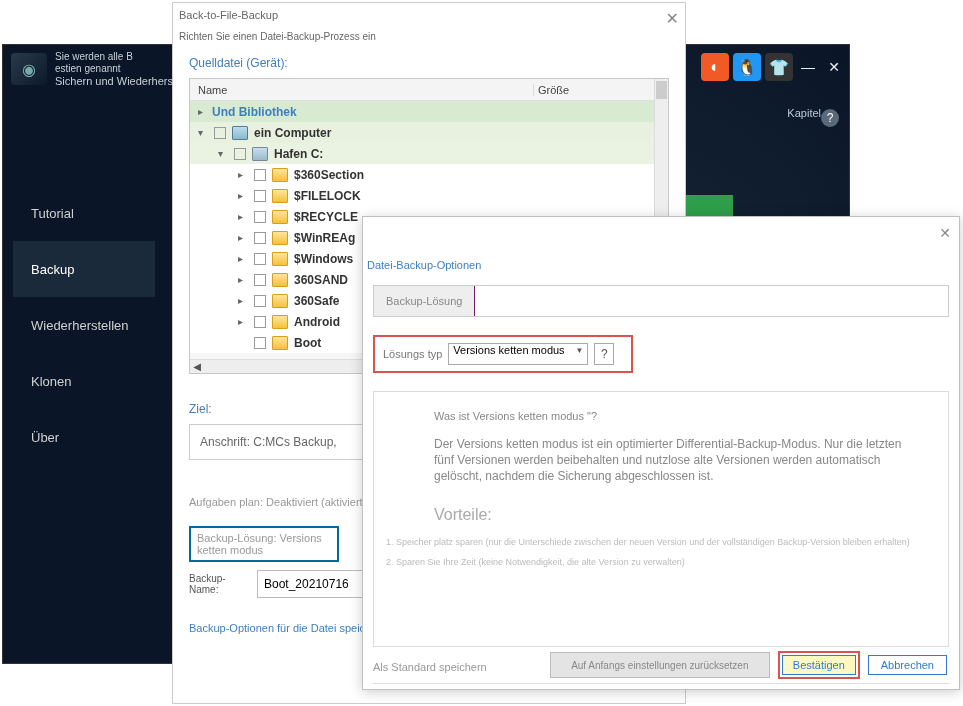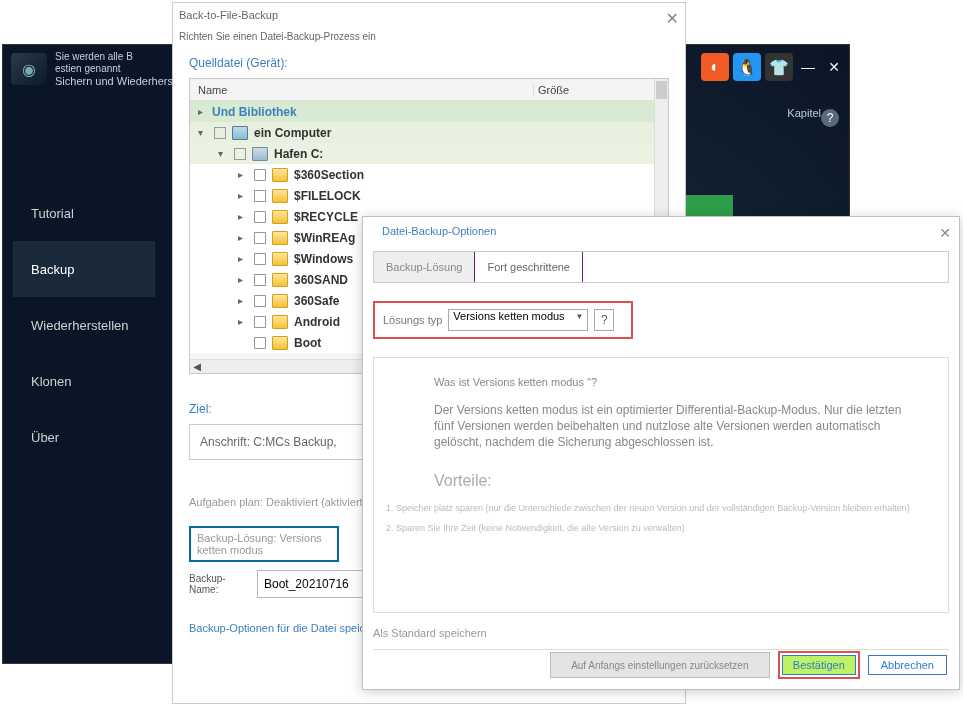--- a/index.html
+++ b/index.html
@@ -67,41 +67,41 @@
 .dlg1-sol { margin-top:18px; border:2px solid #0369a1; padding:4px 6px; font-size:11px; color:#999; width:150px; line-height:12px; }
 .dlg1-name-row { display:flex; align-items:center; margin-top:8px; gap:6px; }
 .dlg1-name-lbl { font-size:10px; color:#555; width:62px; line-height:11px; }
 .dlg1-name-in { height:28px; border:1px solid #bbb; padding:0 6px; font-size:12px; width:120px; }
 .dlg1-opts { margin-top:24px; font-size:11px; color:#3d7fbf; }
 .dlg1-btns { position:absolute; bottom:16px; right:24px; display:flex; gap:14px; }
 .dlg1-btn { height:24px; border:1px solid #2e7bd1; padding:0 14px; font-size:11px; color:#2e7bd1; background:#fff; display:flex; align-items:center; }
 
 
 .dlg2 { position:absolute; left:362px; top:216px; width:598px; height:474px; background:#fff; border:1px solid #c0c0c0; box-shadow:0 2px 12px rgba(0,0,0,.2); }
-.dlg2-title { padding:8px 19px; font-size:11px; color:#3d7fbf; }
+.dlg2-title { padding:8px 4px; font-size:11px; color:#3d7fbf;margin-top:34px; }
 .dlg2-close { position:absolute; right:8px; top:8px; font-size:14px; color:#888; }
 .dlg2-tabs { border:1px solid #ccc; margin:6px 10px 0 10px; height:32px; display:flex; }
 .tab { padding:0 12px; font-size:11px; color:#666; display:flex; align-items:center; border-right:1px solid #701a75; }
 .tab.sel { background:#eee; color:#888; }
 .dlg2-row { margin:18px 10px 0 10px; border:2px solid #d9534f; padding:6px 8px; display:flex; align-items:center; gap:6px; width:260px; }
 .dlg2-row-lbl { font-size:11px; color:#777; }
 .dlg2-sel { border:1px solid #aaa; height:22px; font-size:11px; padding:0 18px 8px 4px; position:relative; background:#fff; display:flex; align-items:center; width:140px; }
 .dlg2-sel:after { content:"▼"; position:absolute; right:4px; font-size:8px; color:#555; }
 .dlg2-help { width:20px; height:22px; border:1px solid #aaa; display:flex; align-items:center; justify-content:center; font-size:12px; color:#555; }
 .dlg2-panel { border:1px solid #dcdcdc; margin:18px 10px 0 10px; padding:18px 24px 40px 60px; height:256px; background:#fff; }
 .dlg2-q { font-size:11px; color:#888; margin-bottom:14px; }
 .dlg2-desc { font-size:12px; color:#888; line-height:16px; margin-bottom:22px; }
 .dlg2-adv { font-size:16px; color:#aaa; margin-bottom:12px; }
 .dlg2-li { font-size:9px; color:#bbb; margin:8px 0 0 -48px; line-height:12px; }
 .dlg2-std { margin:14px 10px 6px 10px; font-size:11px; color:#999; }
 .dlg2-hr { margin:10px 10px 0 10px; border-top:1px solid #ddd; }
 .dlg2-btns { position:absolute; bottom:10px; right:12px; left:12px; display:flex; justify-content:flex-end; gap:8px; align-items:center; }
 .dlg2-reset { border:1px solid #bcbcbc; background:#e4e4e4; height:26px; padding:0 20px; font-size:10px; color:#888; line-height:11px; text-align:center; display:flex; align-items:center; width:220px; justify-content:center; }
 .dlg2-ok { border:2px solid #d9534f; padding:2px; }
-.dlg2-ok-in { border:1px solid #2e7bd1; height:20px; padding:0 10px; font-size:11px; color:#2e7bd1; background:#bef264; display:flex; align-items:center; }
+.dlg2-ok-in { border:1px solid #2e7bd1; height:20px; padding:0 10px; font-size:11px; color:#2e7bd1; background:#fef9c3; display:flex; align-items:center; }
 .dlg2-cancel { border:1px solid #2e7bd1; height:20px; padding:0 12px; font-size:11px; color:#2e7bd1; display:flex; align-items:center; }
 </style>
 </head>
 <body>
 
 <div class="app-window">
   <div class="app-bg"></div>
   <div class="app-titlebar">
     <div class="app-logo">◉</div>
     <div class="app-title-block">
@@ -262,21 +262,20 @@
     <div class="dlg1-btn">定时备份</div>
     <div class="dlg1-btn">开始</div>
   </div>
 </div>
 
 <div class="dlg2">
   <div class="dlg2-title">Datei-Backup-Optionen</div>
   <div class="dlg2-close">✕</div>
   <div class="dlg2-tabs">
     <div class="tab sel">Backup-Lösung</div>
-    <div class="tab">Fort geschrittene</div>
   </div>
   <div class="dlg2-row">
     <div class="dlg2-row-lbl">Lösungs typ</div>
     <div class="dlg2-sel">
         <span>Versions ketten modus</span>
       </div>
     <div class="dlg2-help">?</div>
   </div>
   <div class="dlg2-panel">
     <div class="dlg2-q">Was ist Versions ketten modus "?</div>

